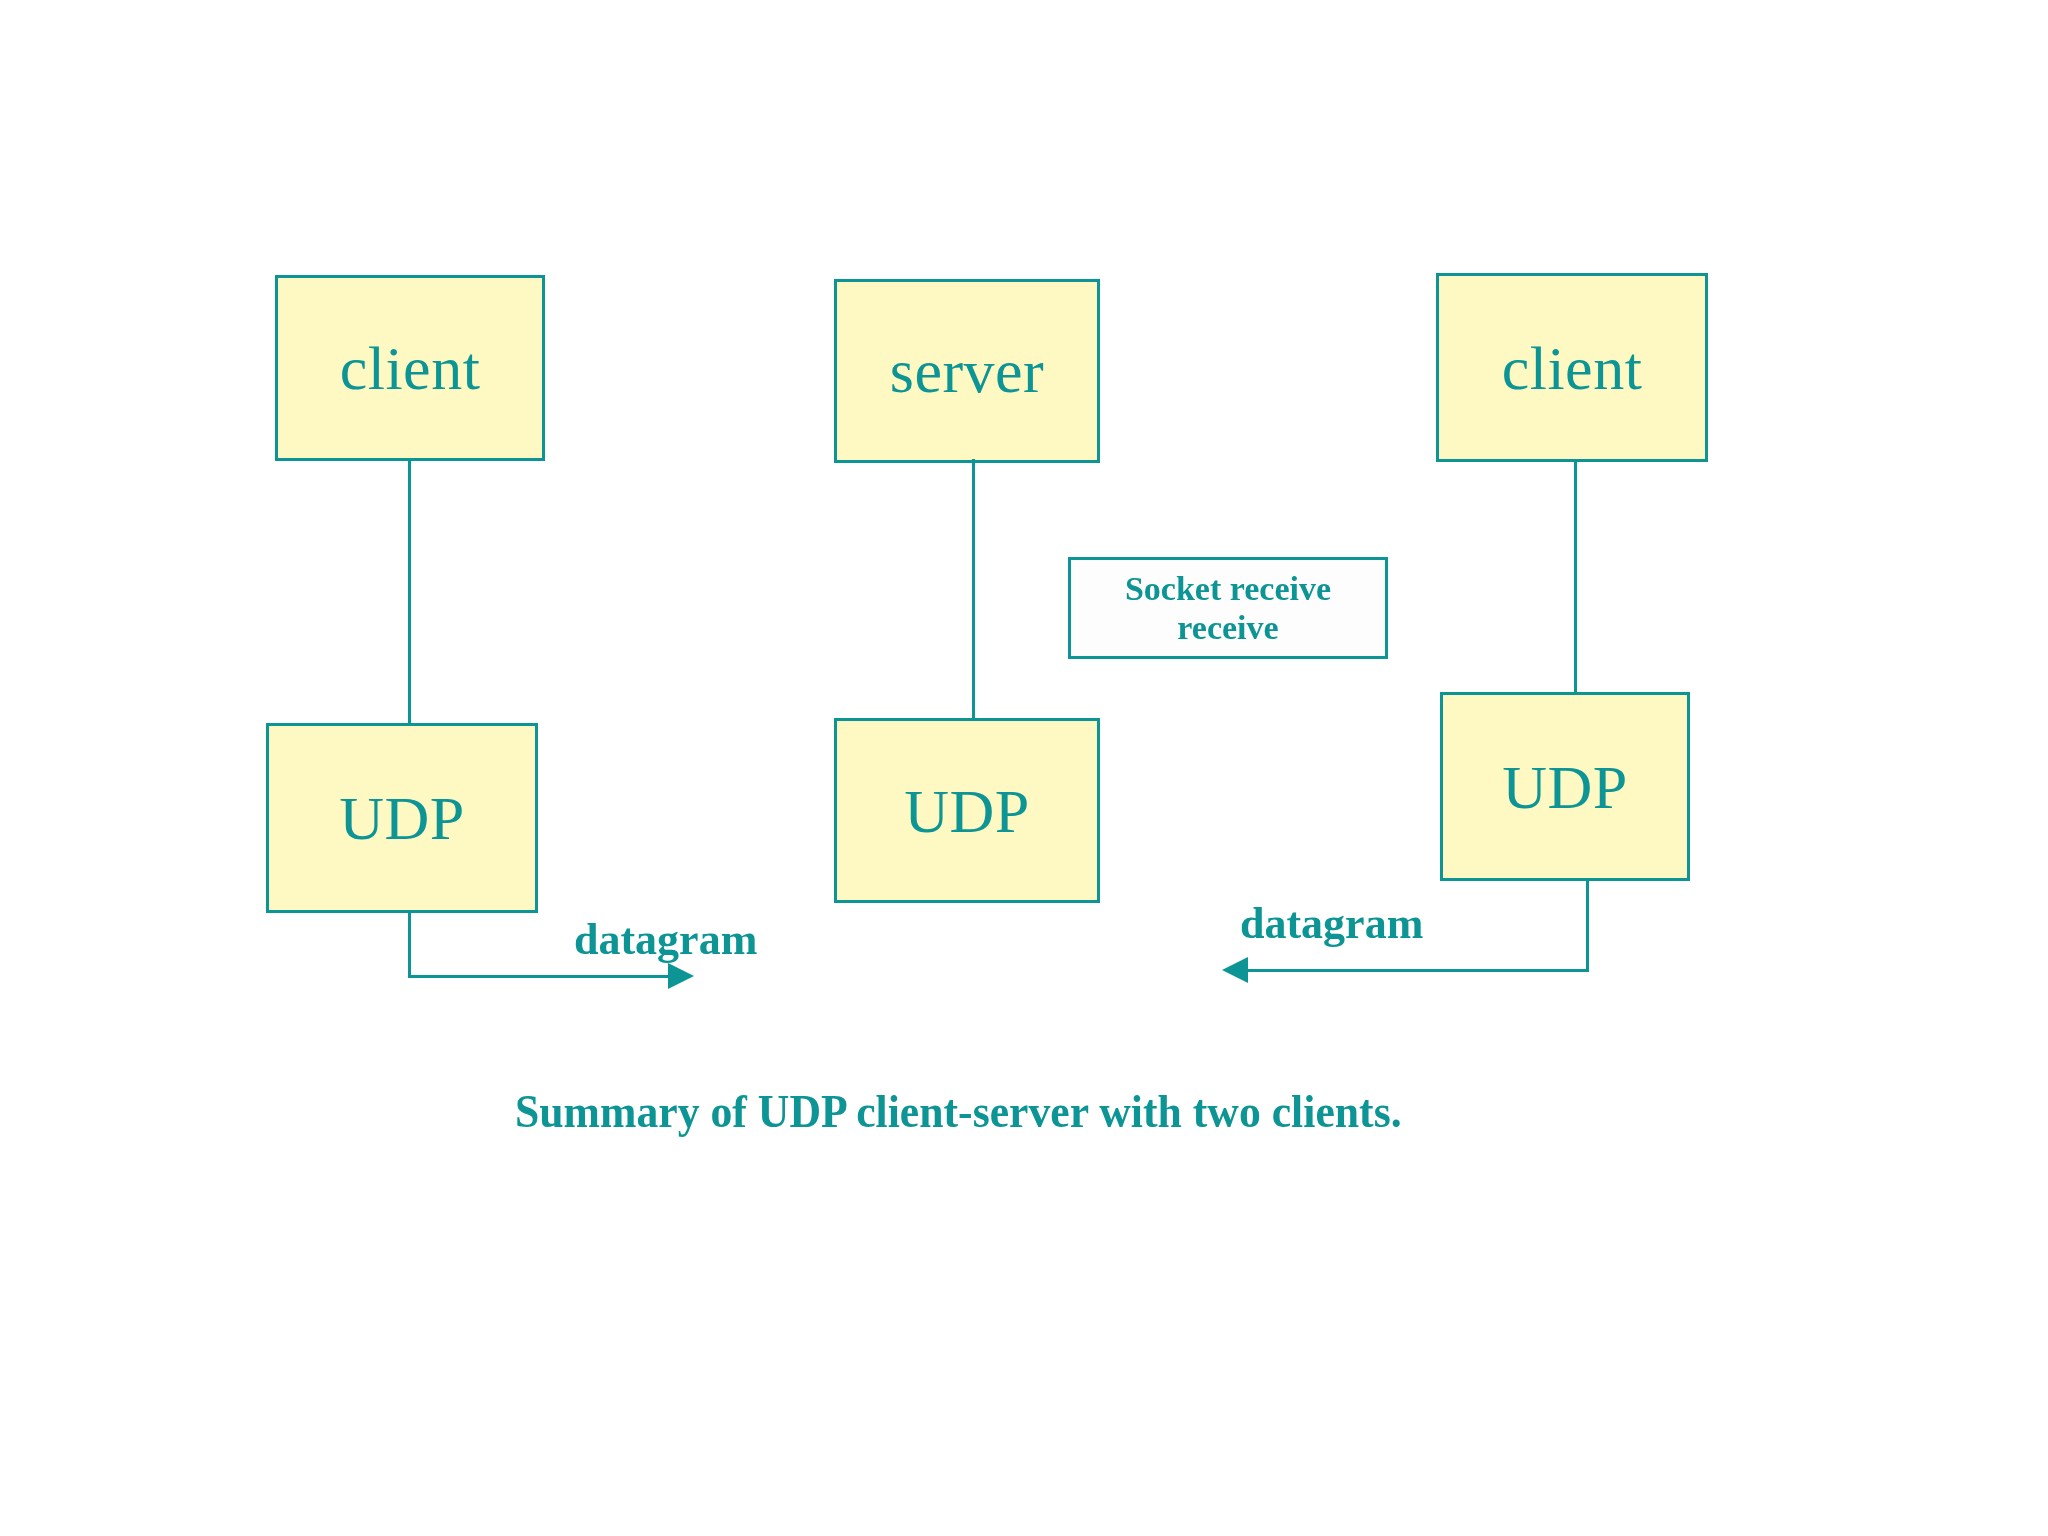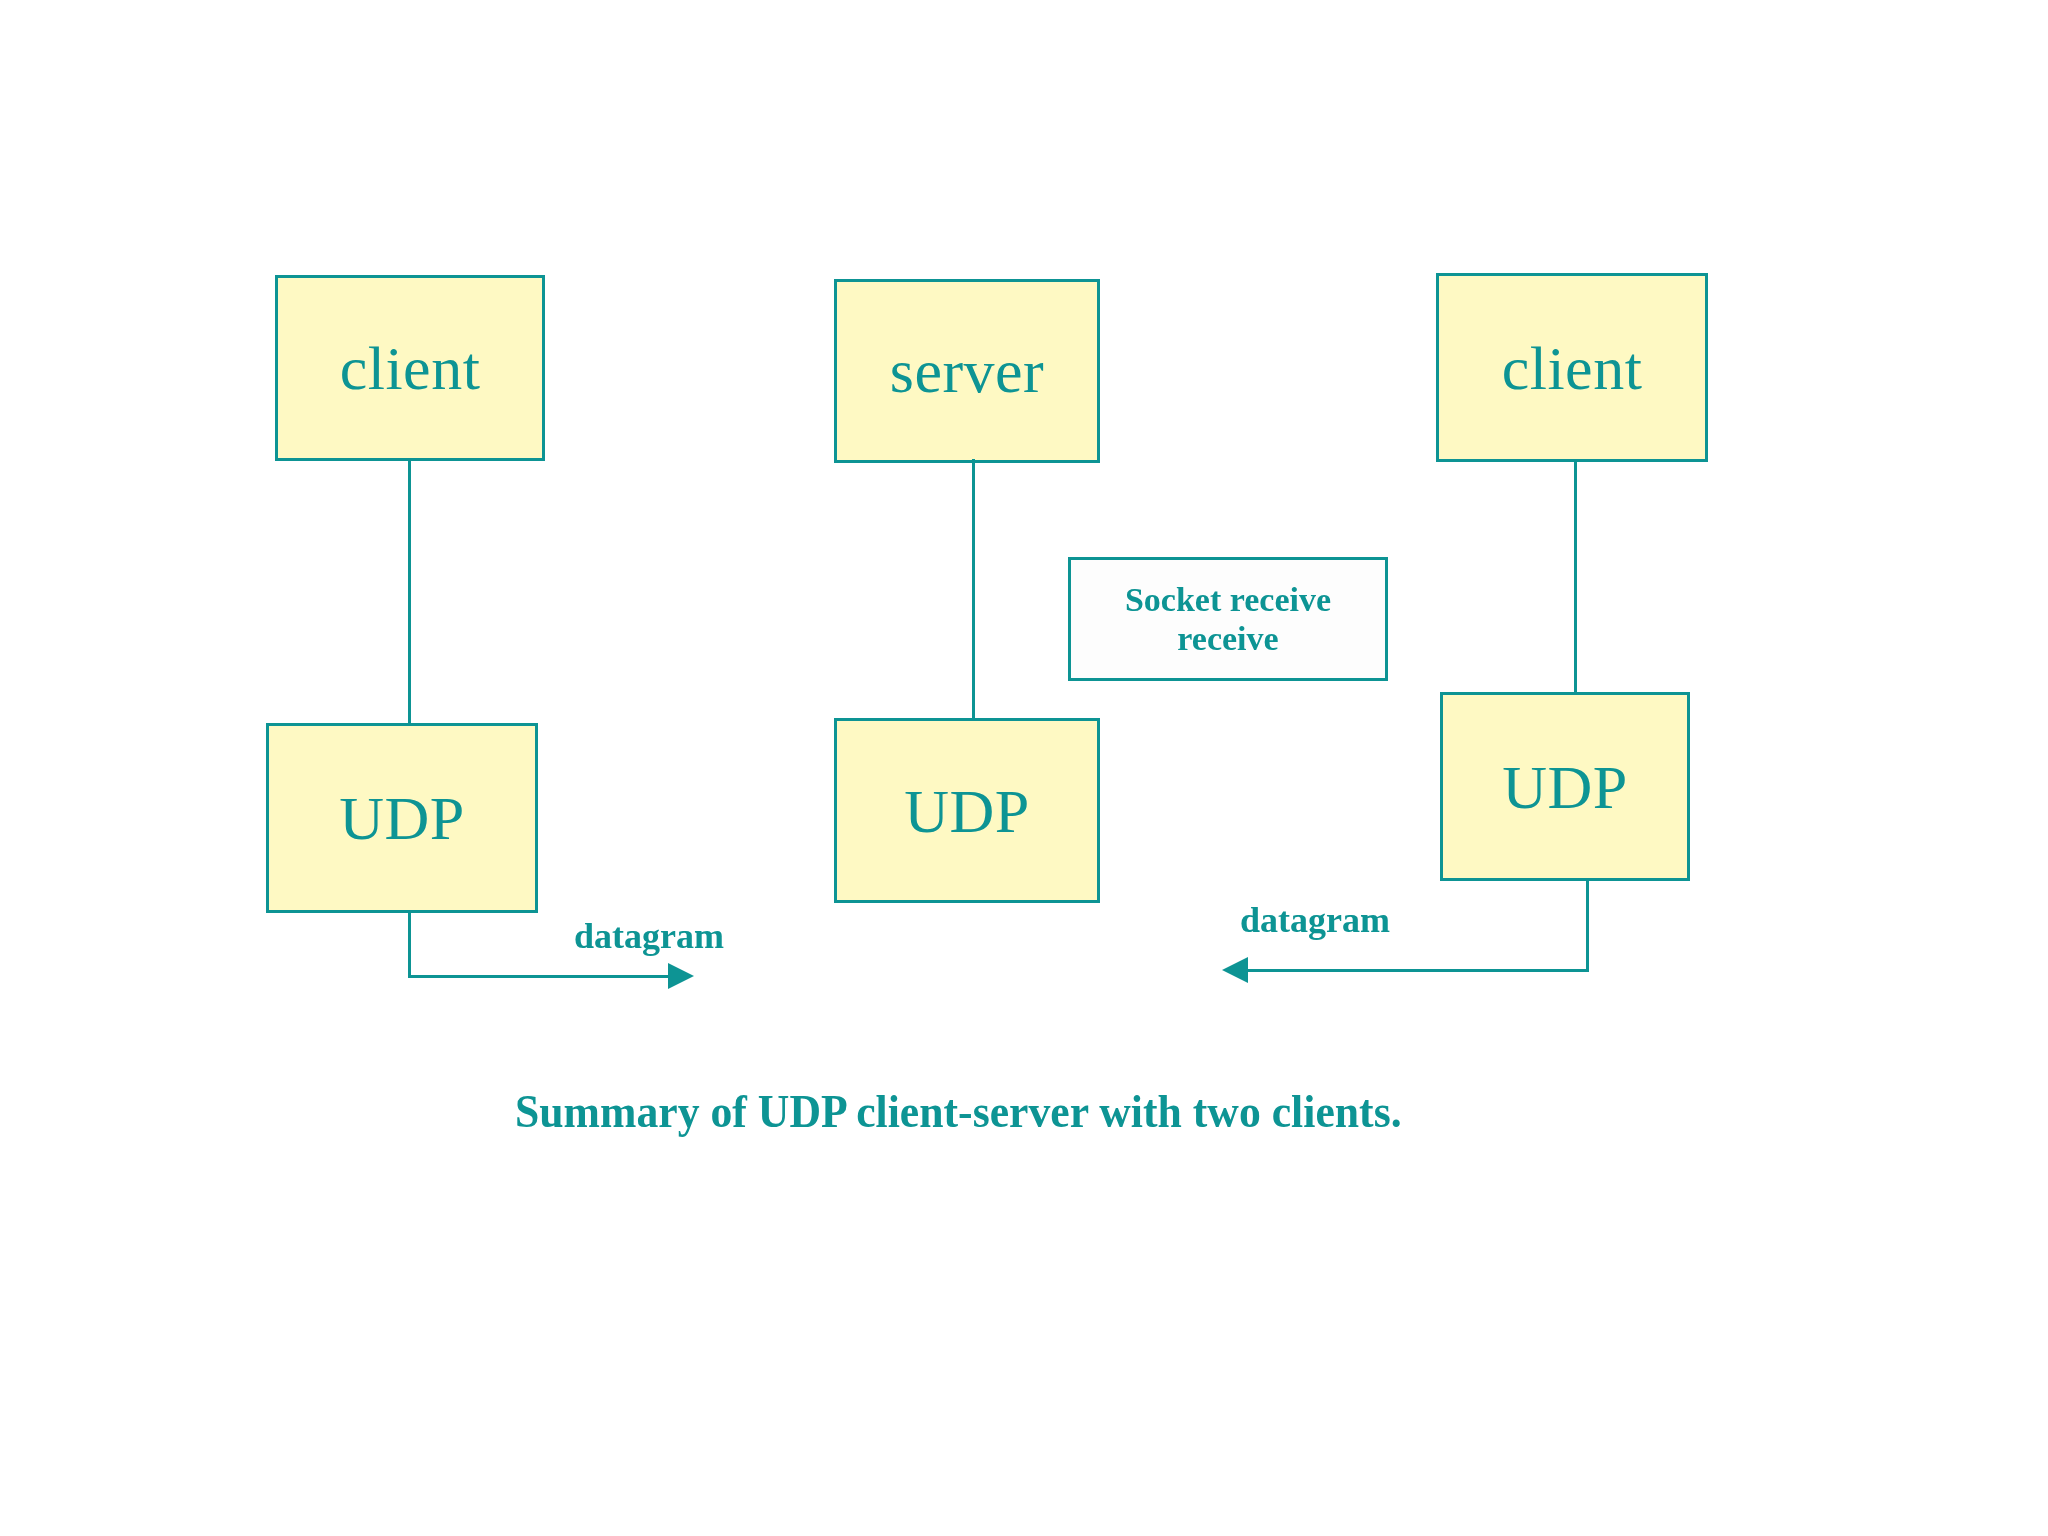--- a/index.html
+++ b/index.html
@@ -78,21 +78,21 @@
     height: 0;
     border-top: 13px solid transparent;
     border-bottom: 13px solid transparent;
     border-right: 26px solid #0d9494;
   }
   
   .arrow-label {
     position: absolute;
     font-family: "Liberation Serif", "DejaVu Serif", serif;
     font-weight: bold;
-    font-size: 36px;
+    font-size: 44px;
     line-height: 1;
     color: #0d9494;
     white-space: nowrap;
   }
   
   .caption {
     position: absolute;
     font-family: "Liberation Serif", "DejaVu Serif", serif;
     font-weight: bold;
     font-size: 47px;
@@ -126,21 +126,21 @@
   <div class="node-box" style="left:834px; top:279px; width:266px; height:184px;">
     <span class="node-label">server</span>
   </div>
 
   <div class="vline" style="left:972px; top:459px; height:259px;"></div>
 
   <div class="node-box" style="left:834px; top:718px; width:266px; height:185px;">
     <span class="node-label">UDP</span>
   </div>
 
-  <div class="buffer-box" style="left:1068px; top:557px; width:320px; height:124px;">
+  <div class="buffer-box" style="left:1068px; top:557px; width:320px; height:102px;">
     <span class="buffer-label">
       <span>Socket receive</span><br>
       <span>receive</span>
     </span>
   </div>
 
   <div class="node-box" style="left:1436px; top:273px; width:272px; height:189px;">
     <span class="node-label">client</span>
   </div>
 

